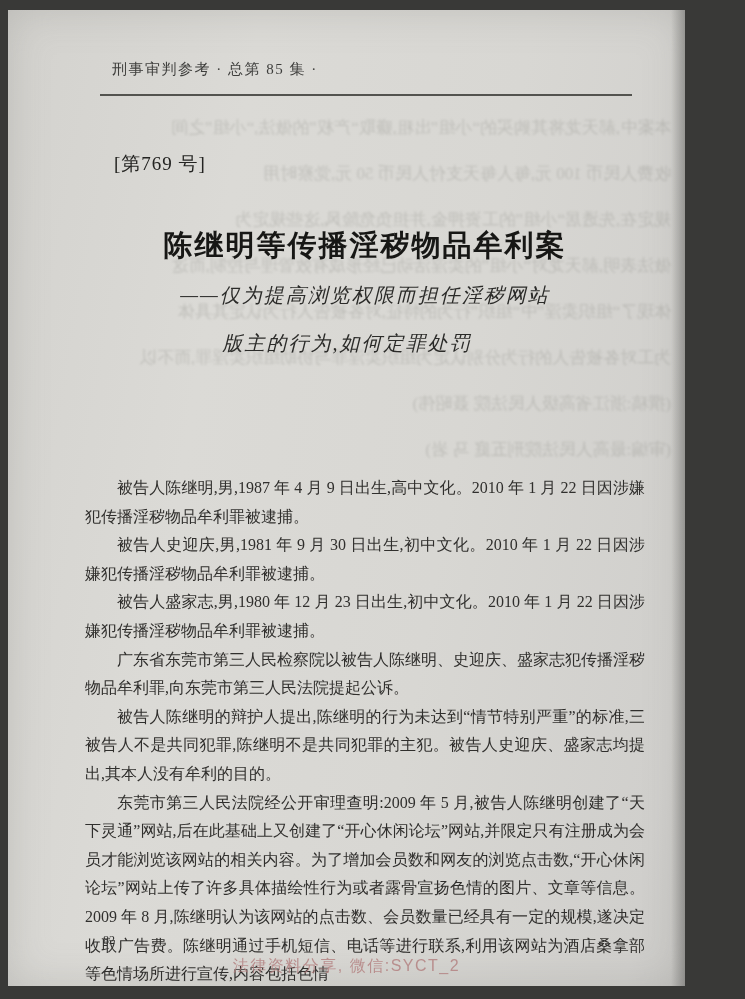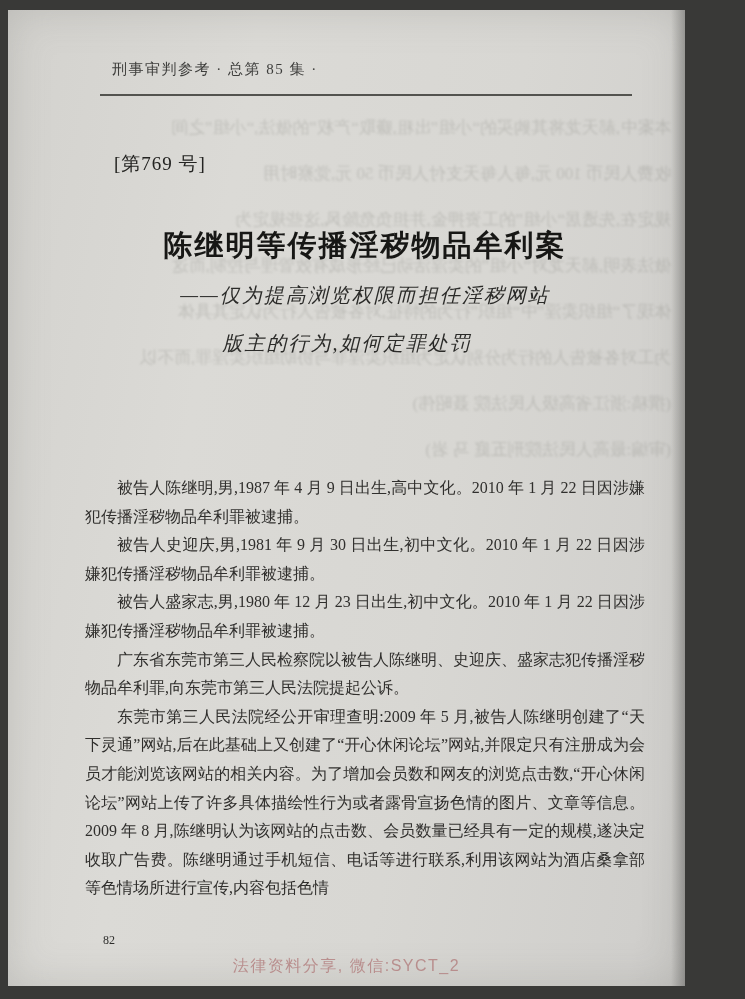--- a/index.html
+++ b/index.html
@@ -107,20 +107,21 @@
   <div class="subtitle l1">——仅为提高浏览权限而担任淫秽网站</div>
 
   <div class="subtitle l2">版主的行为,如何定罪处罚</div>
 
 
   <div class="body-text">
       <p>被告人陈继明,男,1987 年 4 月 9 日出生,高中文化。2010 年 1 月 22 日因涉嫌犯传播淫秽物品牟利罪被逮捕。</p>
       <p>被告人史迎庆,男,1981 年 9 月 30 日出生,初中文化。2010 年 1 月 22 日因涉嫌犯传播淫秽物品牟利罪被逮捕。</p>
       <p>被告人盛家志,男,1980 年 12 月 23 日出生,初中文化。2010 年 1 月 22 日因涉嫌犯传播淫秽物品牟利罪被逮捕。</p>
       <p>广东省东莞市第三人民检察院以被告人陈继明、史迎庆、盛家志犯传播淫秽物品牟利罪,向东莞市第三人民法院提起公诉。</p>
+      <p>被告人陈继明的辩护人提出,陈继明的行为未达到“情节特别严重”的标准,三被告人不是共同犯罪,陈继明不是共同犯罪的主犯。被告人史迎庆、盛家志均提出,其本人没有牟利的目的。</p>
       <p>东莞市第三人民法院经公开审理查明:2009 年 5 月,被告人陈继明创建了“天下灵通”网站,后在此基础上又创建了“开心休闲论坛”网站,并限定只有注册成为会员才能浏览该网站的相关内容。为了增加会员数和网友的浏览点击数,“开心休闲论坛”网站上传了许多具体描绘性行为或者露骨宣扬色情的图片、文章等信息。2009 年 8 月,陈继明认为该网站的点击数、会员数量已经具有一定的规模,遂决定收取广告费。陈继明通过手机短信、电话等进行联系,利用该网站为酒店桑拿部等色情场所进行宣传,内容包括色情</p>
     </div>
 
   <div class="page-num">82</div>
 
   <div class="watermark">法律资料分享, 微信:SYCT_2</div>
 
   <div class="edge-shade"></div>
 </div>
 

